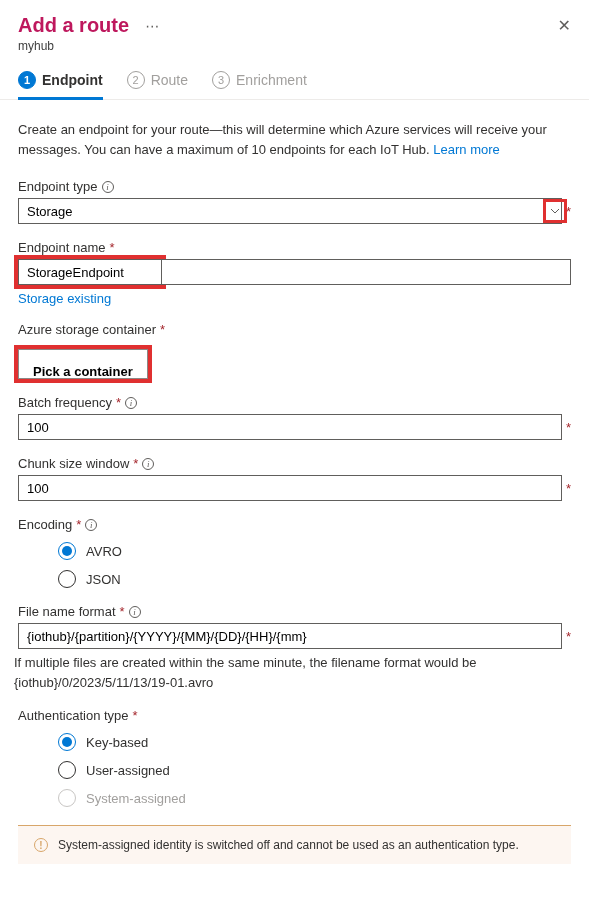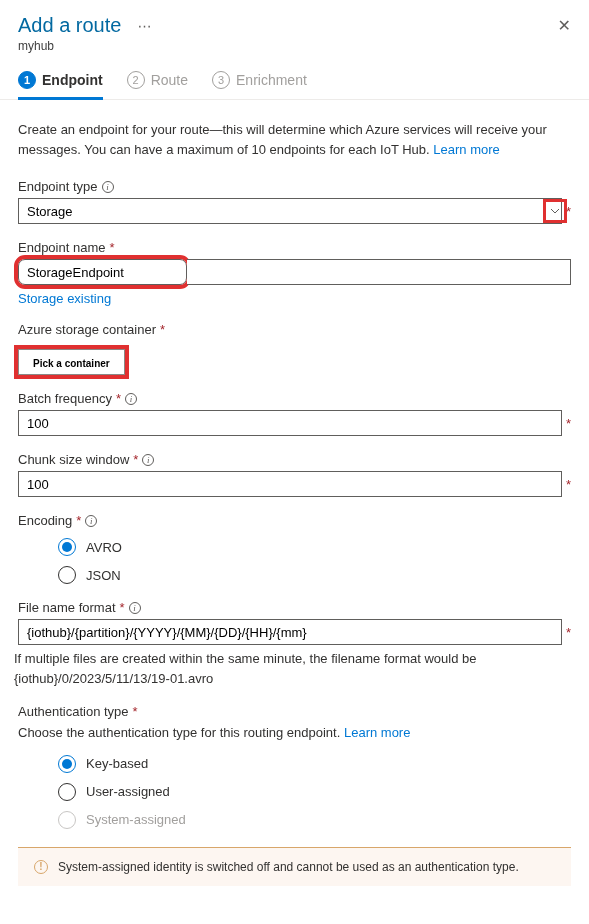--- a/index.html
+++ b/index.html
@@ -17,22 +17,22 @@
     .header {
       padding: 14px 18px 0 18px;
       position: relative;
     }
     .header-row {
       display: flex;
       align-items: center;
     }
     .title {
       font-size: 20px;
-      font-weight: 400;
-      color: #0369a1;
+      font-weight: 700;
+      color: #be185d;
     }
     .more-dots {
       margin-left: 16px;
       font-size: 14px;
       color: #605e5c;
       cursor: pointer;
     }
     .close-btn {
       position: absolute;
       right: 18px;
@@ -169,22 +169,22 @@
       outline: 3px solid #e03030;
       outline-offset: -1px;
     }
     .highlight-red-wide {
       outline: 4px solid #e03030;
     }
     .btn-outline {
       height: 26px;
       border: 1px solid #8a8886;
       background: #fff;
-      padding: 8px 14px;
-      font-size: 10px;
+      padding: 14px 14px;
+      font-size: 13px;
       font-weight: 600;
       cursor: pointer;
       font-family: inherit;
       text-align: center;
     }
     .radio-group {
       padding-left: 4px;
       margin-top: 8px;
     }
     .radio-option {
@@ -300,21 +300,21 @@
       <span class="trailing-required">*</span>
     </div>
   </div>
 
   <div class="field">
     <div class="field-label">
       <span>Endpoint name</span>
       <span class="required">*</span>
     </div>
     <div class="field-row">
-      <input class="text-input highlight-red-wide" style="width: 169px; border-radius: 7px;" value="StorageEndpoint">
+      <input class="text-input highlight-red-wide" style="width: 144px;" value="StorageEndpoint">
       <input class="text-input" style="border-left: none; flex: 1 1 0%;" readonly="">
     </div>
     <a class="link" style="display:inline-block;margin-top:6px;font-size:13px">Storage existing</a>
   </div>
 
   <div class="field">
     <div class="field-label">
       <span>Azure storage container</span>
       <span class="required">*</span>
     </div>
@@ -374,23 +374,20 @@
       <span class="trailing-required">*</span>
     </div>
     <p class="help-text help-text-neg">If multiple files are created within the same minute, the filename format would be {iothub}/0/2023/5/11/13/19-01.avro</p>
   </div>
 
   <div class="field">
     <div class="field-label">
       <span>Authentication type</span>
       <span class="required">*</span>
     </div>
-    <p class="help-text">
-      <span>Choose the authentication type for this routing endpoint. </span><a class="link">Learn more</a>
-    </p>
     <div class="radio-group">
       <div class="radio-option">
         <span class="radio-circle selected"></span>
         <span>Key-based</span>
       </div>
       <div class="radio-option">
         <span class="radio-circle"></span>
         <span>User-assigned</span>
       </div>
       <div class="radio-option">

